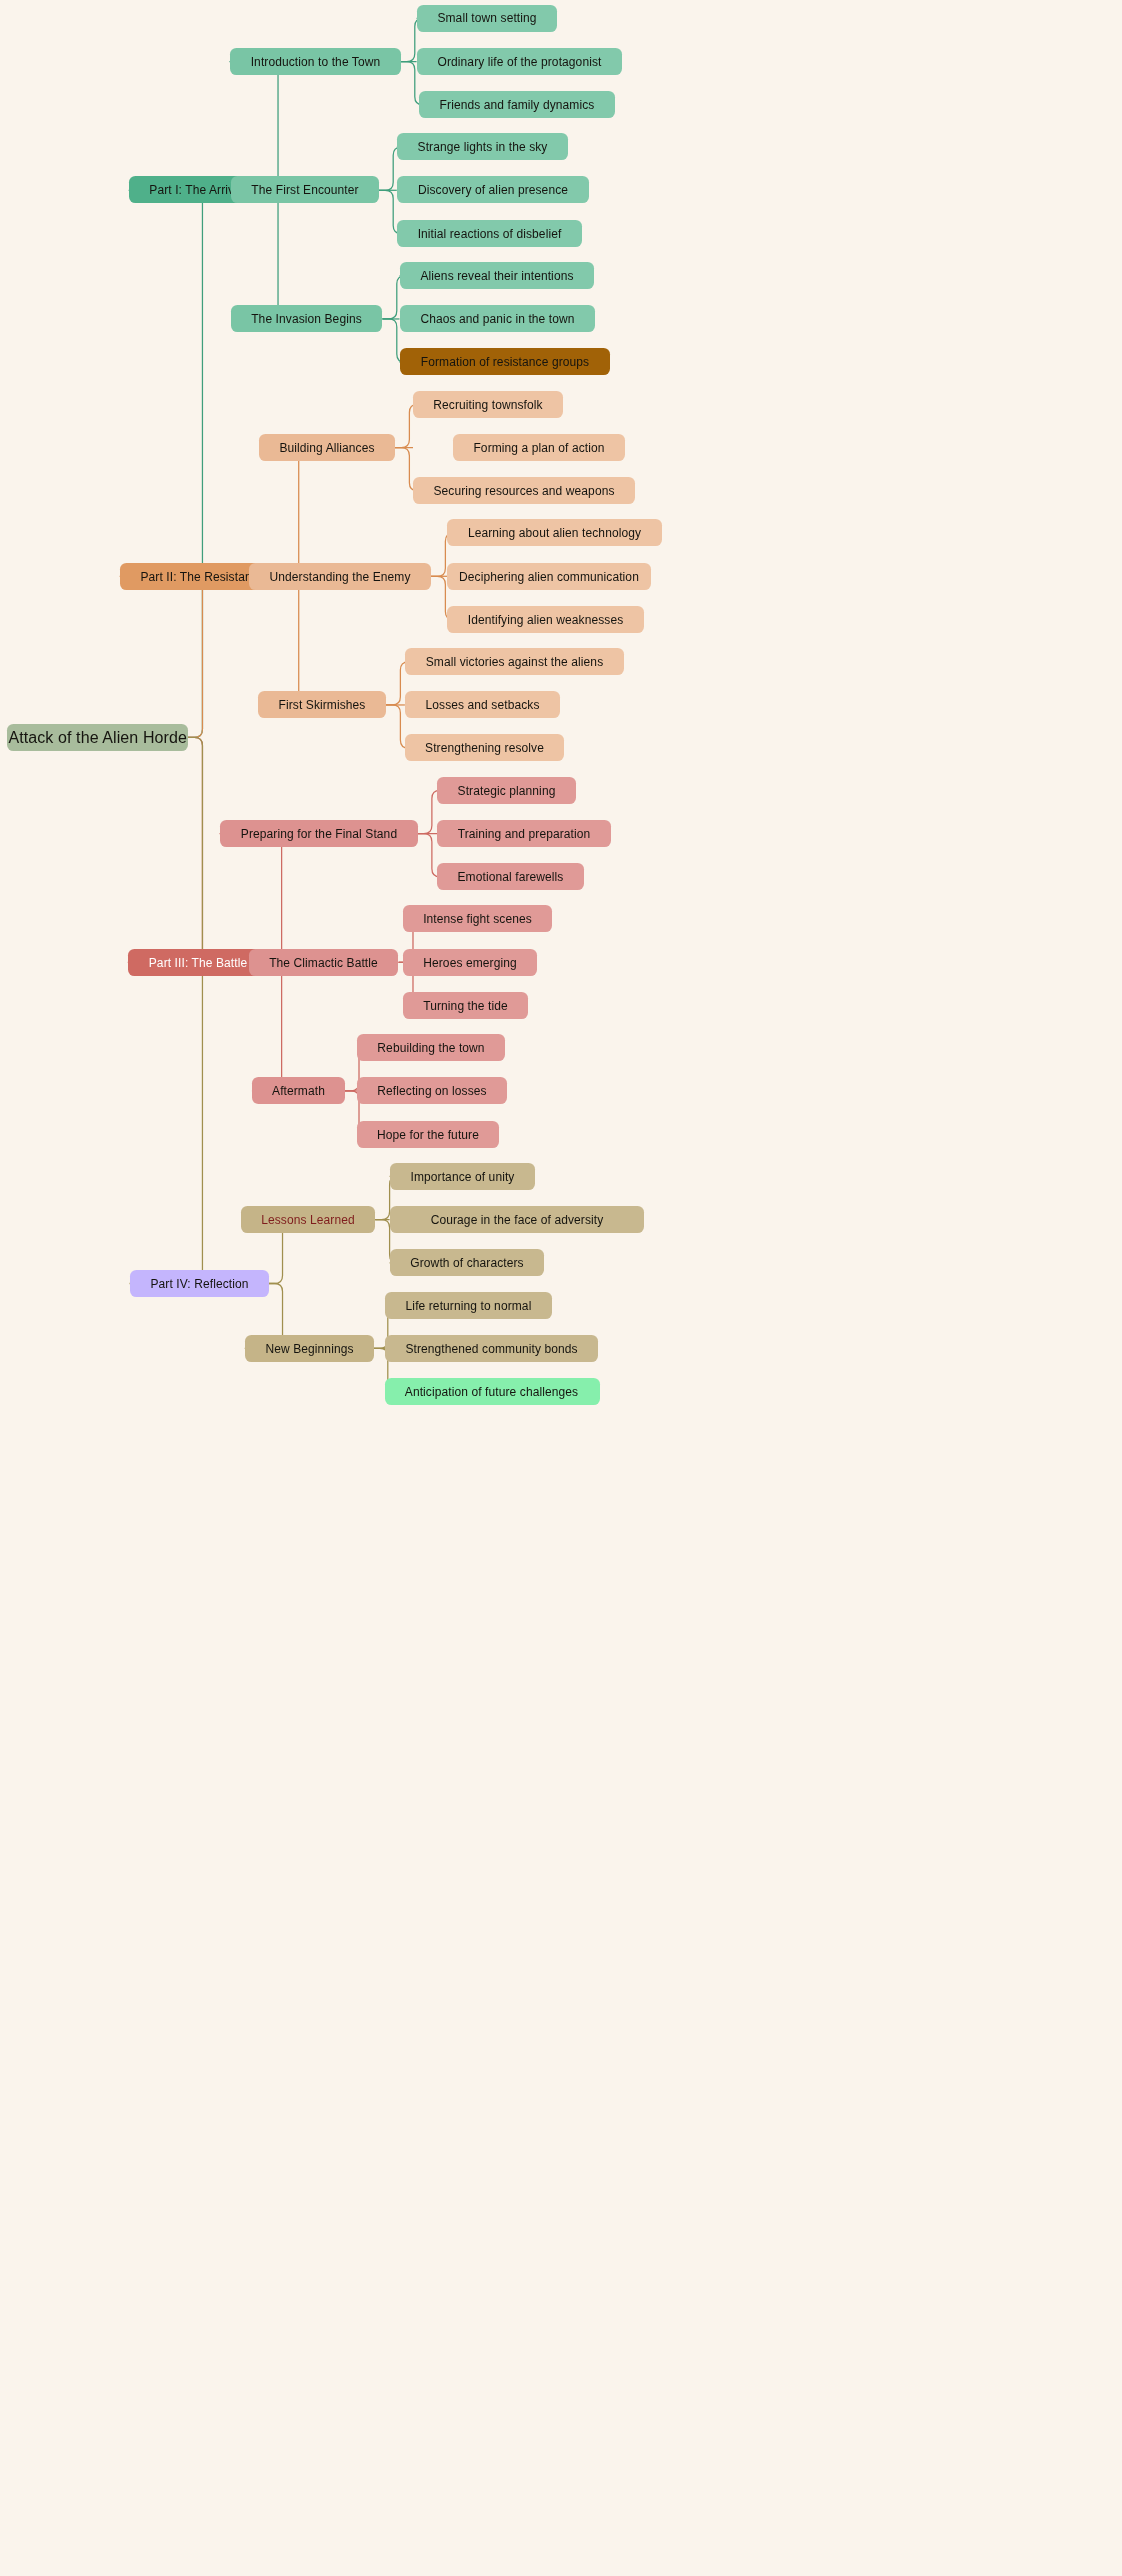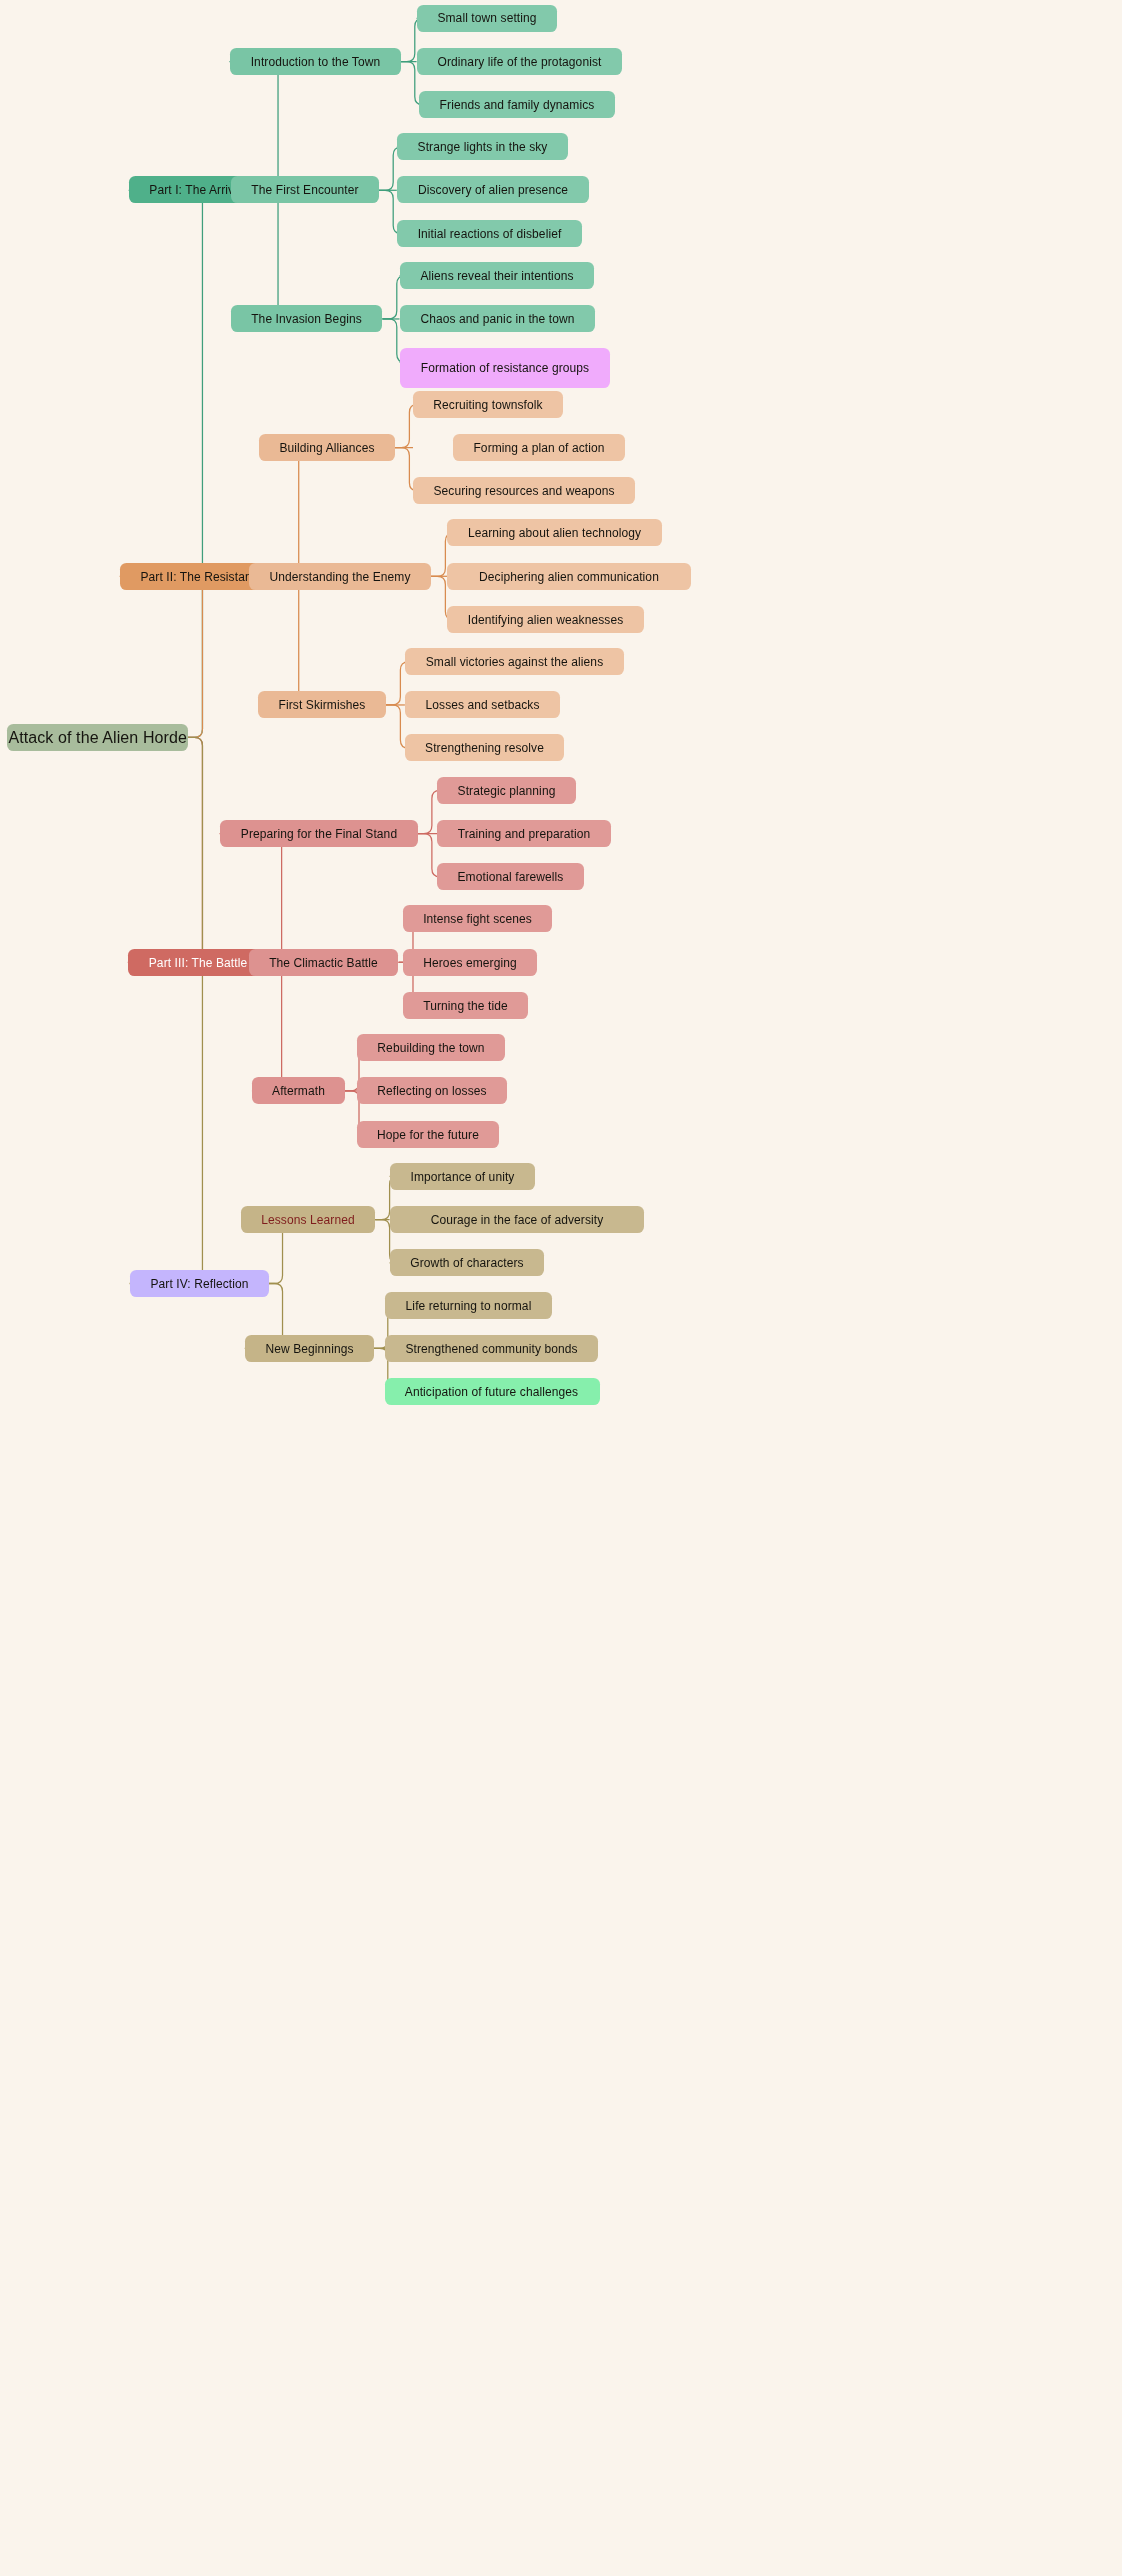--- a/index.html
+++ b/index.html
@@ -140,21 +140,21 @@
       </div>
       <div class="node level2" style="left: 231px; top: 305px; width: 151px; height: 27px; background: rgb(121, 197, 165); color: rgb(21, 20, 15);">
         <span class="node-label">The Invasion Begins</span>
       </div>
       <div class="node level3" style="left: 400px; top: 262px; width: 194px; height: 27px; background: rgb(130, 201, 171); color: rgb(21, 20, 15);">
         <span class="node-label">Aliens reveal their intentions</span>
       </div>
       <div class="node level3" style="left: 400px; top: 305px; width: 195px; height: 27px; background: rgb(130, 201, 171); color: rgb(21, 20, 15);">
         <span class="node-label">Chaos and panic in the town</span>
       </div>
-      <div class="node level3" style="left: 400px; top: 348px; width: 210px; height: 40px; background: #f0abfc; color: rgb(21, 20, 15);">
+      <div class="node level3" style="left: 400px; top: 348px; width: 210px; height: 27px; background: #a16207; color: rgb(21, 20, 15);">
         <span class="node-label">Formation of resistance groups</span>
       </div>
       <div class="node level1" style="left: 120px; top: 563px; width: 165px; height: 27px; background: rgb(224, 154, 98); color: rgb(21, 20, 15);">
         <span class="node-label">Part II: The Resistance</span>
       </div>
       <div class="node level2" style="left: 259px; top: 434px; width: 136px; height: 27px; background: rgb(234, 185, 149); color: rgb(21, 20, 15);">
         <span class="node-label">Building Alliances</span>
       </div>
       <div class="node level3" style="left: 413px; top: 391px; width: 150px; height: 27px; background: rgb(238, 196, 164); color: rgb(21, 20, 15);">
         <span class="node-label">Recruiting townsfolk</span>
@@ -164,21 +164,21 @@
       </div>
       <div class="node level3" style="left: 413px; top: 477px; width: 222px; height: 27px; background: rgb(238, 196, 164); color: rgb(21, 20, 15);">
         <span class="node-label">Securing resources and weapons</span>
       </div>
       <div class="node level2" style="left: 249px; top: 563px; width: 182px; height: 27px; background: rgb(234, 185, 149); color: rgb(21, 20, 15);">
         <span class="node-label">Understanding the Enemy</span>
       </div>
       <div class="node level3" style="left: 447px; top: 519px; width: 215px; height: 27px; background: rgb(238, 196, 164); color: rgb(21, 20, 15);">
         <span class="node-label">Learning about alien technology</span>
       </div>
-      <div class="node level3" style="left: 447px; top: 563px; width: 244px; height: 27px; background: rgb(238, 196, 164); color: rgb(21, 20, 15);">
+      <div class="node level3" style="left: 447px; top: 563px; width: 204px; height: 27px; background: rgb(238, 196, 164); color: rgb(21, 20, 15);">
         <span class="node-label">Deciphering alien communication</span>
       </div>
       <div class="node level3" style="left: 447px; top: 606px; width: 197px; height: 27px; background: rgb(238, 196, 164); color: rgb(21, 20, 15);">
         <span class="node-label">Identifying alien weaknesses</span>
       </div>
       <div class="node level2" style="left: 258px; top: 691px; width: 128px; height: 27px; background: rgb(234, 185, 149); color: rgb(21, 20, 15);">
         <span class="node-label">First Skirmishes</span>
       </div>
       <div class="node level3" style="left: 405px; top: 648px; width: 219px; height: 27px; background: rgb(238, 196, 164); color: rgb(21, 20, 15);">
         <span class="node-label">Small victories against the aliens</span>

